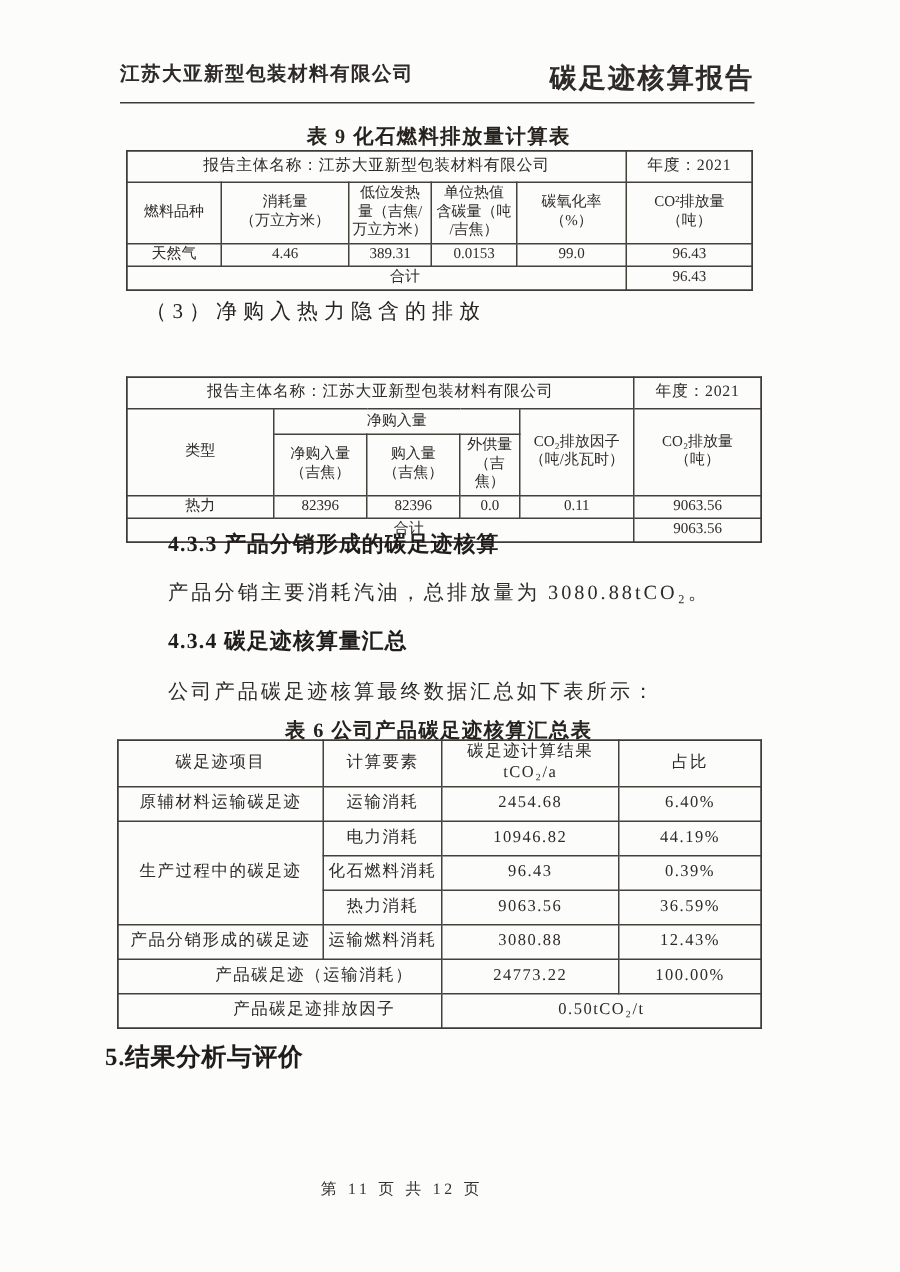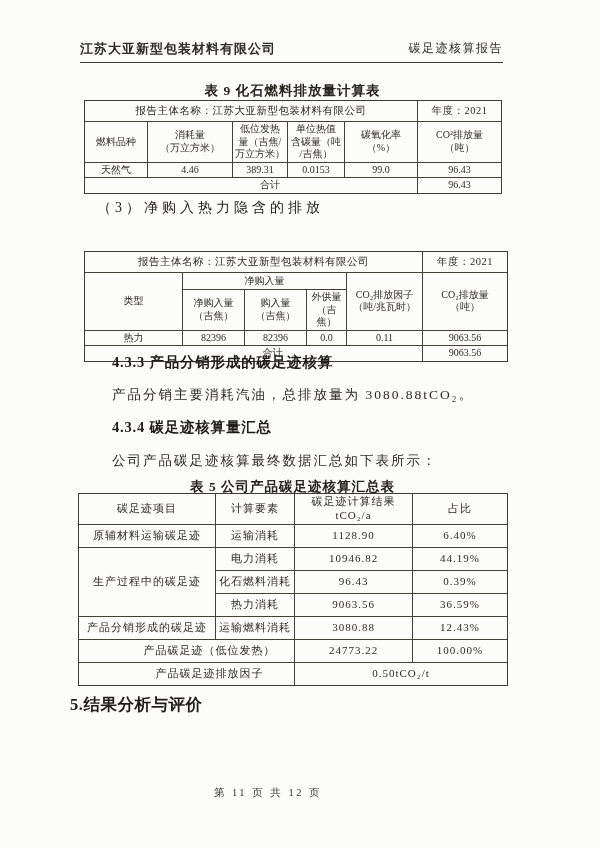--- a/index.html
+++ b/index.html
@@ -10,21 +10,21 @@
     font-family:"Liberation Serif","DejaVu Serif",serif;
   }
 
   
   .doc-header {
     position:absolute; left:80px; top:40px; width:423px;
     display:flex; justify-content:space-between; align-items:flex-start;
     padding-bottom:4px; border-bottom:1.6px solid #3e3a35;
   }
   .hdr-left  { font-size:13px; font-weight:bold; letter-spacing:1px; }
-  .hdr-right { font-size:12px; font-weight:normal; letter-spacing:1.5px; }
+  .hdr-right { font-size:18px; font-weight:bold; letter-spacing:1.5px; }
 
   .caption {
     position:absolute; left:82px; width:421px; text-align:center;
     font-size:13.5px; font-weight:600; letter-spacing:1px; color:#26231f;
   }
 
   table { border-collapse:collapse; table-layout:fixed; position:absolute; background:transparent; }
   td {
     border:1px solid #44403a; text-align:center; vertical-align:middle;
     font-size:10px; line-height:1.25; color:#2d2a27; padding:1px 2px;
@@ -169,40 +169,40 @@
     </tr>
   </tbody>
     </table>
 
   <div class="h-sub" style="top:353px;">4.3.3 产品分销形成的碳足迹核算</div>
   <div class="body-p" style="top:386px;">产品分销主要消耗汽油，总排放量为 3080.88tCO₂。</div>
 
   <div class="h-sub" style="top:418px;">4.3.4 碳足迹核算量汇总</div>
   <div class="body-p" style="top:452px;">公司产品碳足迹核算最终数据汇总如下表所示：</div>
 
-  <div class="caption" style="top:478px;">表 5 公司产品碳足迹核算汇总表</div>
+  <div class="caption" style="top:478px;">表 6 公司产品碳足迹核算汇总表</div>
 
   <table class="bordered" style="left:78px; top:493px; width:429px;">
     <colgroup>
       <col style="width:137px">
         <col style="width:79px">
         <col style="width:118px">
         <col style="width:95px">
     </colgroup>
     <tbody>
         <tr class="t3h">
       <td>碳足迹项目</td>
       <td>计算要素</td>
       <td>碳足迹计算结果 tCO₂/a</td>
       <td>占比</td>
     </tr>
     <tr class="t3">
       <td>原辅材料运输碳足迹</td>
       <td>运输消耗</td>
-      <td>1128.90</td>
+      <td>2454.68</td>
       <td>6.40%</td>
     </tr>
     <tr class="t3">
       <td rowspan="3">生产过程中的碳足迹</td>
       <td>电力消耗</td>
       <td>10946.82</td>
       <td>44.19%</td>
     </tr>
     <tr class="t3">
       <td>化石燃料消耗</td>
@@ -214,21 +214,21 @@
       <td>9063.56</td>
       <td>36.59%</td>
     </tr>
     <tr class="t3">
       <td>产品分销形成的碳足迹</td>
       <td>运输燃料消耗</td>
       <td>3080.88</td>
       <td>12.43%</td>
     </tr>
     <tr class="t3">
-      <td colspan="2" class="merge-shift">产品碳足迹（低位发热）</td>
+      <td colspan="2" class="merge-shift">产品碳足迹（运输消耗）</td>
       <td>24773.22</td>
       <td>100.00%</td>
     </tr>
     <tr class="t3">
       <td colspan="2" class="merge-shift">产品碳足迹排放因子</td>
       <td colspan="2">0.50tCO₂/t</td>
     </tr>
   </tbody>
     </table>
 

